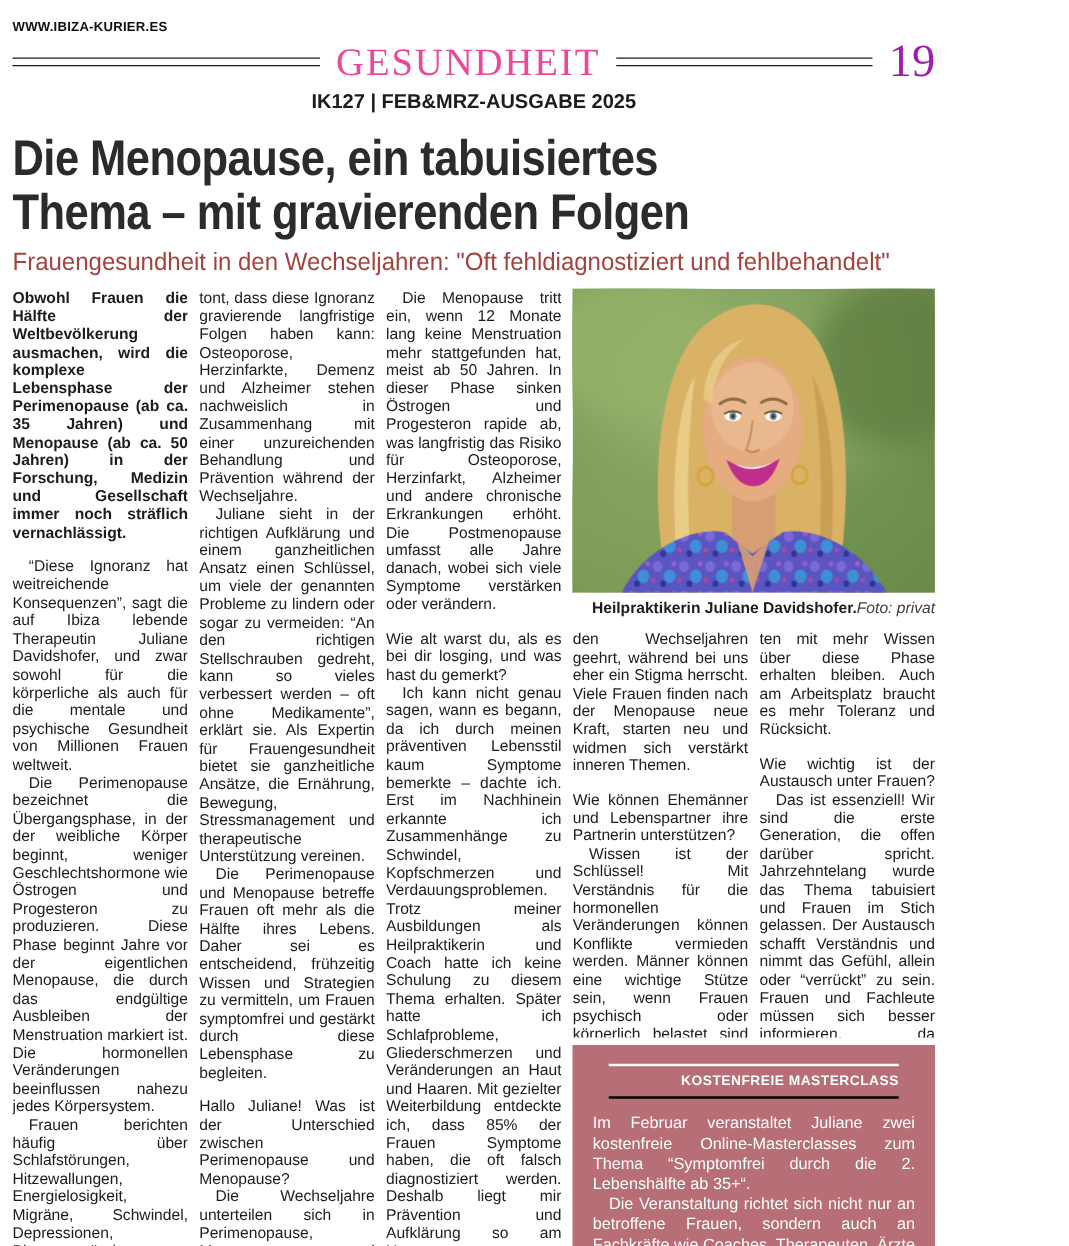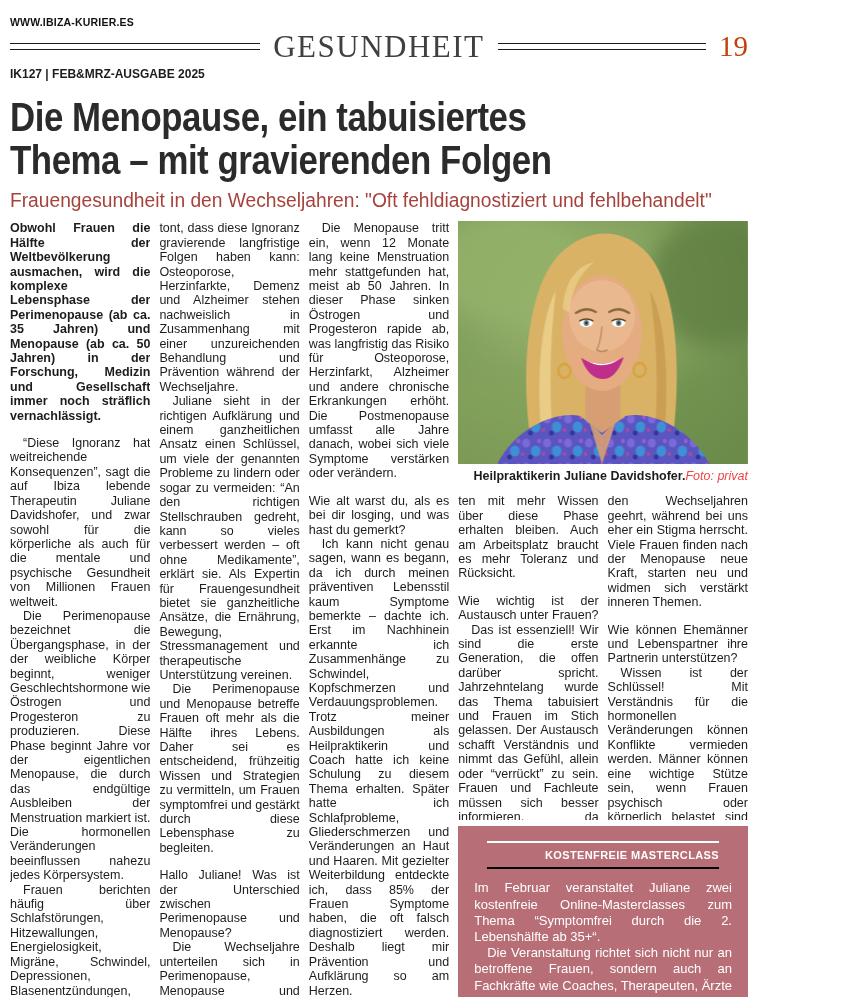--- a/index.html
+++ b/index.html
@@ -9,23 +9,23 @@
     background:#fff;color:#1c1c1c;
     font-family:"Liberation Sans",sans-serif;
   }
   
   .topbar{padding-top:16px;}
   .site-url{font-size:10.5px;font-weight:bold;letter-spacing:.2px;color:#111;}
   .rule-row{display:flex;align-items:center;gap:13px;margin-top:3px;}
   .rule{height:7px;box-sizing:border-box;border-top:1.5px solid #1a1a1a;border-bottom:1.5px solid #1a1a1a;}
   .rule.left{flex:1.2;}
   .rule.right{flex:1;}
-  .section-title{font-family:"Liberation Serif",serif;font-size:31px;line-height:1;letter-spacing:1.5px;color:#404040;}
-  .page-number{font-family:"Liberation Serif",serif;font-size:29px;line-height:1;color:#c2410c;}
-  .issue{font-size:12px;font-weight:bold;margin-top:5px;}
+  .section-title{font-family:"Liberation Serif",serif;font-size:31px;line-height:1;letter-spacing:1.5px;color:#ec4899;}
+  .page-number{font-family:"Liberation Serif",serif;font-size:37px;line-height:1;color:#a21caf;}
+  .issue{font-size:16px;font-weight:bold;margin-top:5px;text-align:center;}
   
   .headline{
     font-size:40px;font-weight:bold;line-height:1.08;letter-spacing:-.5px;
     color:#2b2b2b;margin:15px 0 7px;white-space:nowrap;
     transform:scaleX(.87);transform-origin:left;
   }
   .subhead{
     font-size:20px;font-weight:normal;color:#a6423c;margin:0 0 8px;
     white-space:nowrap;transform:scaleX(.96);transform-origin:left;
   }
@@ -36,21 +36,21 @@
   p.indent{text-indent:13px;}
   p.lead{font-weight:bold;margin-bottom:13px;}
   p.question{font-weight:normal;margin-top:13px;}
   .signature{float:right;font-family:"Liberation Serif",serif;font-style:italic;font-weight:bold;font-size:13px;}
   
   .right-region{grid-column:4/6;display:flex;flex-direction:column;}
   figure.photo{margin:0;width:100%;height:243px;overflow:hidden;}
   figure.photo svg{display:block;width:100%;height:100%;}
   .caption-row{display:flex;justify-content:flex-end;align-items:baseline;margin:5px 0 11px;}
   .caption{font-weight:bold;font-size:12.5px;}
-  .credit{font-style:italic;font-size:12.5px;color:#ef4444;}
+  .credit{font-style:italic;font-size:12.5px;color:#404040;}
   .two-col{display:grid;grid-template-columns:1fr 1fr;column-gap:9px;height:326px;overflow:hidden;}
   
   .masterclass{margin-top:6px;background:#b76e76;color:#fff;padding:12px 16px 14px;box-sizing:border-box;flex:1;overflow:hidden;}
   .mc-title{
     width:90%;margin:3px auto 11px;text-align:right;font-weight:bold;
     font-size:11px;letter-spacing:.4px;padding:6px 0;
     border-top:2px solid #fff;border-bottom:2px solid #000000;
   }
   .mc-body{font-size:13px;line-height:16.2px;text-align:justify;}
   .mc-body p{margin:0;}
@@ -168,31 +168,31 @@
         </svg>
       </figure>
 
       <div class="caption-row">
         <span class="caption">Heilpraktikerin Juliane Davidshofer.</span>
         <span class="credit">Foto: privat</span>
       </div>
 
       <div class="two-col">
         <div class="col">
+          <p>den Wechseljahren geehrt, während bei uns eher ein Stigma herrscht. Viele Frauen finden nach der Menopause neue Kraft, starten neu und widmen sich verstärkt inneren Themen.</p>
+          <p class="question">Wie können Ehemänner und Lebenspartner ihre Partnerin unterstützen?</p>
+          <p class="indent">Wissen ist der Schlüssel! Mit Verständnis für die hormonellen Veränderungen können Konflikte vermieden werden. Männer können eine wichtige Stütze sein, wenn Frauen psychisch oder körperlich belastet sind und sich selbst nicht verstehen. Viele Beziehungen könn-</p>
+        </div>
+        <div class="col">
           <p>ten mit mehr Wissen über diese Phase erhalten bleiben. Auch am Arbeitsplatz braucht es mehr Toleranz und Rücksicht.</p>
           <p class="question">Wie wichtig ist der Austausch unter Frauen?</p>
           <p class="indent">
             <span>Das ist essenziell! Wir sind die erste Generation, die offen darüber spricht. Jahrzehntelang wurde das Thema tabuisiert und Frauen im Stich gelassen. Der Austausch schafft Verständnis und nimmt das Gefühl, allein oder “verrückt” zu sein. Frauen und Fachleute müssen sich besser informieren, da Fehldiagnosen und -behandlungen häufig sind.</span>
             <span class="signature">red</span>
           </p>
-        </div>
-        <div class="col">
-          <p>den Wechseljahren geehrt, während bei uns eher ein Stigma herrscht. Viele Frauen finden nach der Menopause neue Kraft, starten neu und widmen sich verstärkt inneren Themen.</p>
-          <p class="question">Wie können Ehemänner und Lebenspartner ihre Partnerin unterstützen?</p>
-          <p class="indent">Wissen ist der Schlüssel! Mit Verständnis für die hormonellen Veränderungen können Konflikte vermieden werden. Männer können eine wichtige Stütze sein, wenn Frauen psychisch oder körperlich belastet sind und sich selbst nicht verstehen. Viele Beziehungen könn-</p>
         </div>
       </div>
 
       <aside class="masterclass">
         <div class="mc-title">KOSTENFREIE MASTERCLASS</div>
         <div class="mc-body">
           <p>Im Februar veranstaltet Juliane zwei kostenfreie Online-Masterclasses zum Thema “Symptomfrei durch die 2. Lebenshälfte ab 35+“.</p>
           <p class="indent">
             <span>Die Veranstaltung richtet sich nicht nur an betroffene Frauen, sondern auch an Fachkräfte wie Coaches, Therapeuten, Ärzte und Yogalehrer, die Frauen in dieser Phase unterstützen möchten.</span>
             <span class="mc-bold">Email-Kontakt:</span>

